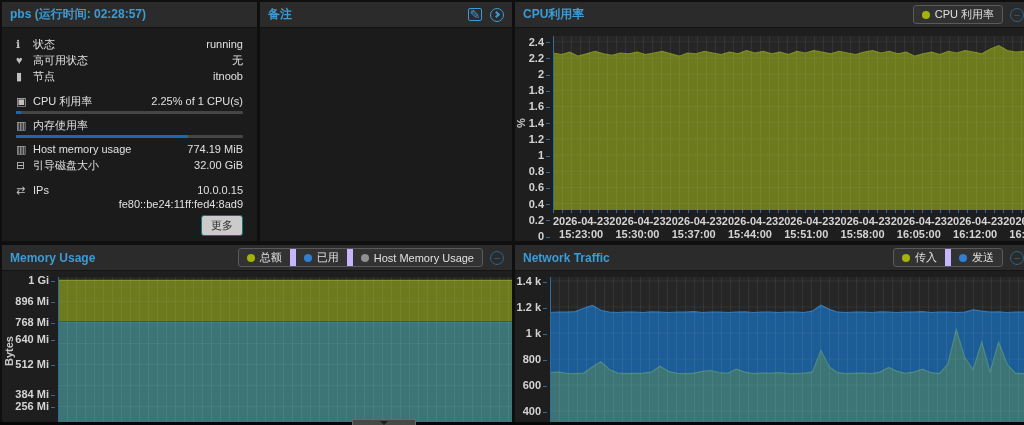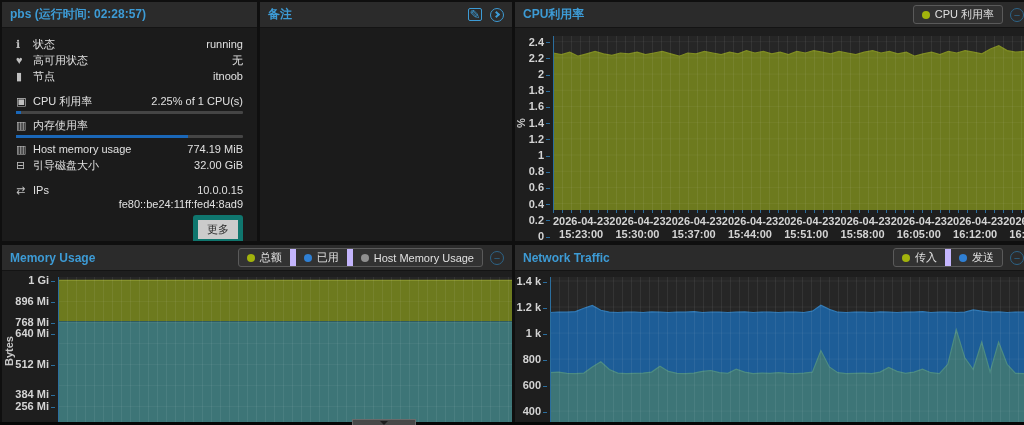--- a/index.html
+++ b/index.html
@@ -23,21 +23,21 @@
   .irow { display:flex; align-items:center; height:16px; }
   .irow.gap { margin-top:9px; }
   .irow .ico { width:17px; color:#c0c0c0; font-size:11px; text-align:left; }
   .irow .lbl { white-space:nowrap; }
   .irow .val { flex:1; text-align:right; white-space:nowrap; }
   .pbar { height:3px; background:#454545; margin:2px 0 3px 0; border-radius:1px; }
   .pbar .fill { height:100%; background:#1a67b8; }
   .extra-line { text-align:right; height:14px; }
   .more-row { text-align:right; margin-top:3px; }
   .more-btn { font-family:inherit; font-size:11px; color:#2a2a2a; background:#cbcbcb;
-    border:5px solid #0f766e; border-radius:3px; padding:2px 9px; cursor:pointer; }
+    border:1px solid #0f766e; border-radius:3px; padding:2px 9px; cursor:pointer; }
 
   
   .notes-body { flex:1; background:#1b1b1b; }
   .hicon { color:#3d9bd5; margin-left:8px; cursor:pointer; display:inline-flex;
     align-items:center; justify-content:center; }
   .edit-glyph { font-size:13px; border:1px solid #3d9bd5; border-radius:2px;
     width:14px; height:13px; line-height:11px; text-align:center; }
   .circ { width:14px; height:14px; border:1px solid #3d9bd5; border-radius:50%; }
   .chev { width:5px; height:5px; border-right:2px solid #3d9bd5; border-bottom:2px solid #3d9bd5;
     transform:rotate(-45deg); margin-left:-1px; }
@@ -333,21 +333,21 @@
     </div>
     <div class="chart-body">
       <div class="chart-area">
         <div class="rot-lab">
             <span>Bytes</span>
           </div>
         <div class="gutter">
             <div class="ytick" style="top: -2.55432px;">1 Gi</div>
             <div class="ytick" style="top: 18.4479px;">896 Mi</div>
             <div class="ytick" style="top: 39.4501px;">768 Mi</div>
-            <div class="ytick" style="top: 50px;">640 Mi</div>
+            <div class="ytick" style="top: 56px;">640 Mi</div>
             <div class="ytick" style="top: 81.4545px;">512 Mi</div>
             <div class="ytick" style="top: 111px;">384 Mi</div>
             <div class="ytick" style="top: 123.459px;">256 Mi</div>
           </div>
         <div class="plot">
             <svg width="454" height="148">
               <polygon points="0.0,3.4 8.1,3.4 16.2,3.4 24.3,3.4 32.4,3.4 40.5,3.4 48.6,3.4 56.8,3.4 64.9,3.4 73.0,3.4 81.1,3.4 89.2,3.4 97.3,3.4 105.4,3.4 113.5,3.4 121.6,3.4 129.7,3.4 137.8,3.4 145.9,3.4 154.0,3.4 162.1,3.4 170.3,3.4 178.4,3.4 186.5,3.4 194.6,3.4 202.7,3.4 210.8,3.4 218.9,3.4 227.0,3.4 235.1,3.4 243.2,3.4 251.3,3.4 259.4,3.4 267.5,3.4 275.6,3.4 283.8,3.4 291.9,3.4 300.0,3.4 308.1,3.4 316.2,3.4 324.3,3.4 332.4,3.4 340.5,3.4 348.6,3.4 356.7,3.4 364.8,3.4 372.9,3.4 381.0,3.4 389.1,3.4 397.3,3.4 405.4,3.4 413.5,3.4 421.6,3.4 429.7,3.4 437.8,3.4 445.9,3.4 454.0,3.4 454,151 0,151" fill="#6d7a1e"></polygon>
               <polyline points="0.0,3.4 8.1,3.4 16.2,3.4 24.3,3.4 32.4,3.4 40.5,3.4 48.6,3.4 56.8,3.4 64.9,3.4 73.0,3.4 81.1,3.4 89.2,3.4 97.3,3.4 105.4,3.4 113.5,3.4 121.6,3.4 129.7,3.4 137.8,3.4 145.9,3.4 154.0,3.4 162.1,3.4 170.3,3.4 178.4,3.4 186.5,3.4 194.6,3.4 202.7,3.4 210.8,3.4 218.9,3.4 227.0,3.4 235.1,3.4 243.2,3.4 251.3,3.4 259.4,3.4 267.5,3.4 275.6,3.4 283.8,3.4 291.9,3.4 300.0,3.4 308.1,3.4 316.2,3.4 324.3,3.4 332.4,3.4 340.5,3.4 348.6,3.4 356.7,3.4 364.8,3.4 372.9,3.4 381.0,3.4 389.1,3.4 397.3,3.4 405.4,3.4 413.5,3.4 421.6,3.4 429.7,3.4 437.8,3.4 445.9,3.4 454.0,3.4" fill="none" stroke="#7f8c22" stroke-width="1.2"></polyline>
               <polygon points="0.0,44.5 8.1,44.5 16.2,44.5 24.3,44.5 32.4,44.5 40.5,44.5 48.6,44.5 56.8,44.5 64.9,44.5 73.0,44.5 81.1,44.5 89.2,44.5 97.3,44.5 105.4,44.5 113.5,44.5 121.6,44.5 129.7,44.5 137.8,44.5 145.9,44.5 154.0,44.5 162.1,44.5 170.3,44.5 178.4,44.5 186.5,44.5 194.6,44.5 202.7,44.5 210.8,44.5 218.9,44.5 227.0,44.5 235.1,44.5 243.2,44.5 251.3,44.5 259.4,44.5 267.5,44.5 275.6,44.5 283.8,44.5 291.9,44.5 300.0,44.5 308.1,44.5 316.2,44.5 324.3,44.5 332.4,44.5 340.5,44.5 348.6,44.5 356.7,44.5 364.8,44.5 372.9,44.5 381.0,44.5 389.1,44.5 397.3,44.5 405.4,44.5 413.5,44.5 421.6,44.5 429.7,44.5 437.8,44.5 445.9,44.5 454.0,44.5 454,151 0,151" fill="#555555"></polygon>
               <polyline points="0.0,44.5 8.1,44.5 16.2,44.5 24.3,44.5 32.4,44.5 40.5,44.5 48.6,44.5 56.8,44.5 64.9,44.5 73.0,44.5 81.1,44.5 89.2,44.5 97.3,44.5 105.4,44.5 113.5,44.5 121.6,44.5 129.7,44.5 137.8,44.5 145.9,44.5 154.0,44.5 162.1,44.5 170.3,44.5 178.4,44.5 186.5,44.5 194.6,44.5 202.7,44.5 210.8,44.5 218.9,44.5 227.0,44.5 235.1,44.5 243.2,44.5 251.3,44.5 259.4,44.5 267.5,44.5 275.6,44.5 283.8,44.5 291.9,44.5 300.0,44.5 308.1,44.5 316.2,44.5 324.3,44.5 332.4,44.5 340.5,44.5 348.6,44.5 356.7,44.5 364.8,44.5 372.9,44.5 381.0,44.5 389.1,44.5 397.3,44.5 405.4,44.5 413.5,44.5 421.6,44.5 429.7,44.5 437.8,44.5 445.9,44.5 454.0,44.5" fill="none" stroke="#777777" stroke-width="1.2"></polyline>

